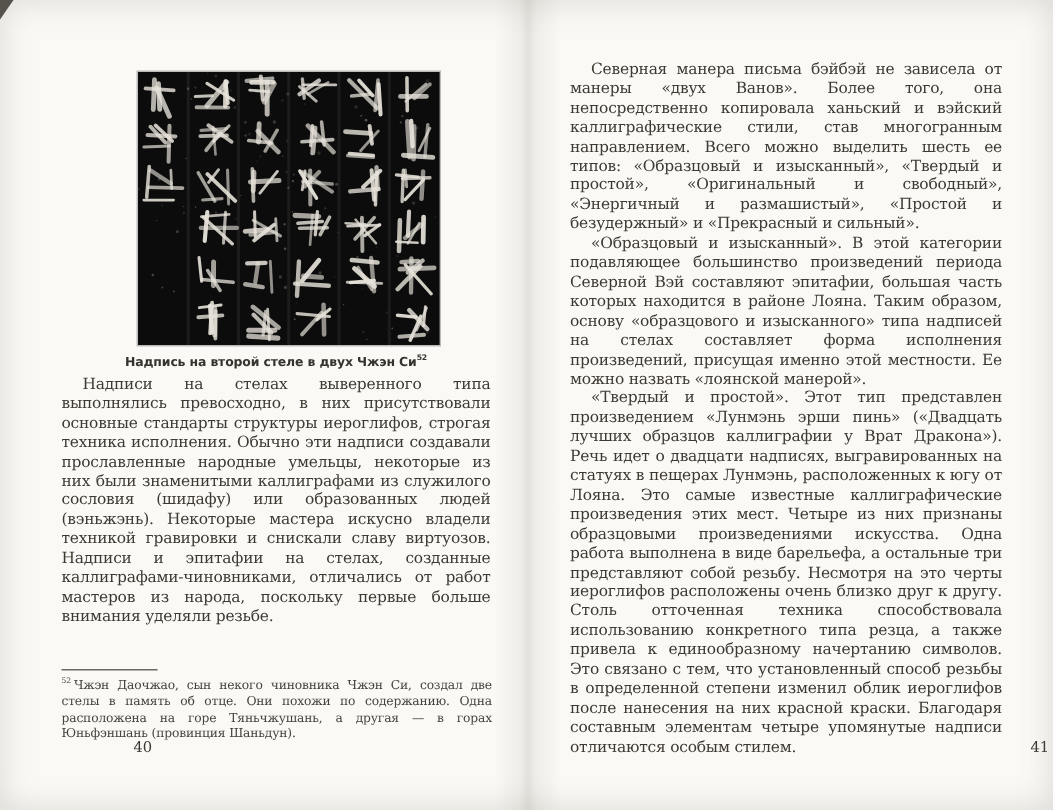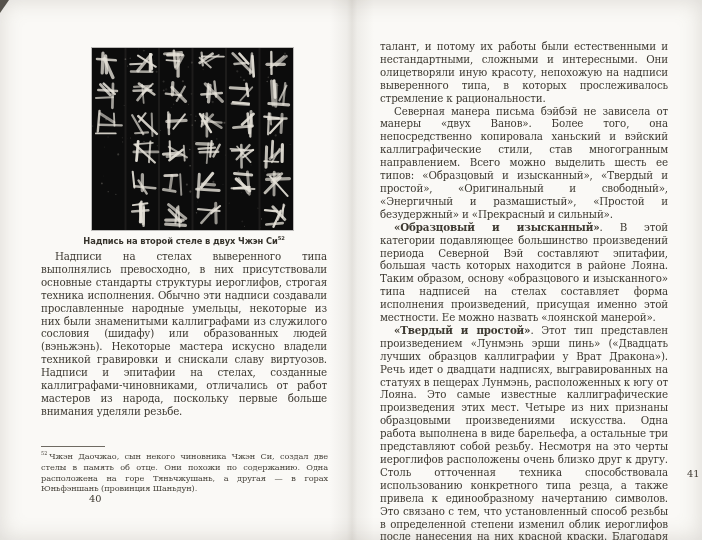--- a/index.html
+++ b/index.html
@@ -16,30 +16,30 @@
   .stele svg{display:block;width:201px;height:182px;}
   .caption{position:absolute;left:33px;top:236px;width:302px;text-align:center;
           font-family:"DejaVu Sans",sans-serif;font-weight:bold;font-size:8.3px;
           letter-spacing:-0.1px;color:#36332c;}
   .col{position:absolute;text-align:justify;}
   .col-left{left:41px;top:250px;width:286px;}
   .col-right{left:380px;top:40px;width:288px;}
   p.body{margin:0;font-size:10.3px;line-height:12.9px;letter-spacing:-0.15px;
           text-align:justify;color:#3d3931;}
   p.body.indent{text-indent:14px;}
-  .bd{font-weight:bold;}
+  .bd{font-weight:normal;}
   .it{}
   .sup{font-size:62%;vertical-align:super;line-height:0;}
   .fn-rule{position:absolute;left:41px;top:446px;width:64px;height:1px;background:#6e6a62;}
   .footnote{position:absolute;left:41px;top:451px;width:287px;margin:0;
           font-size:8.2px;line-height:10.8px;letter-spacing:-0.1px;text-align:justify;color:#47433b;}
   .footnote .sup{margin-right:2px;}
   .pagenum{position:absolute;font-size:9.8px;color:#3d3931;margin-left:43px;}
   .pagenum-left{left:46px;top:493px;}
-  .pagenum-right{left:644px;top:468px;}
+  .pagenum-right{left:644px;top:493px;}
 </style>
 </head>
 <body>
 
 <div class="spread">
   <div class="gutter"></div>
   <div class="corner-mark"></div>
 
   <div>
     <figure class="stele">
@@ -321,20 +321,19 @@
     <div class="fn-rule"></div>
     <p class="footnote">
       <span class="sup">52</span><span>Чжэн Даочжао, сын некого чиновника Чжэн Си, создал две стелы в память об отце. Они похожи по содержанию. Одна расположена на горе Тяньчжушань, а другая — в горах Юньфэншань (провинция Шаньдун).</span>
     </p>
 
     <div class="pagenum pagenum-left">40</div>
   </div>
 
   <div>
     <div class="col col-right">
-      <p class="body"><span>талант, и потому их работы были естественными и нестандартными, сложными и интересными. Они олицетворяли иную красоту, непохожую на надписи выверенного типа, в которых прослеживалось стремление к рациональности.</span></p>
       <p class="body indent"><span>Северная манера письма </span><span class="it">бэйбэй</span><span> не зависела от манеры «двух Ванов». Более того, она непосредственно копировала ханьский и вэйский каллиграфические стили, став многогранным направлением. Всего можно выделить шесть ее типов: «Образцовый и изысканный», «Твердый и простой», «Оригинальный и свободный», «Энергичный и размашистый», «Простой и безудержный» и «Прекрасный и сильный».</span></p>
       <p class="body indent"><span class="bd">«Образцовый и изысканный»</span><span>. В этой категории подавляющее большинство произведений периода Северной Вэй составляют эпитафии, большая часть которых находится в районе Лояна. Таким образом, основу «образцового и изысканного» типа надписей на стелах составляет форма исполнения произведений, присущая именно этой местности. Ее можно назвать «лоянской манерой».</span></p>
       <p class="body indent"><span class="bd">«Твердый и простой»</span><span>. Этот тип представлен произведением </span><span class="it">«Лунмэнь эрши пинь»</span><span> («Двадцать лучших образцов каллиграфии у Врат Дракона»). Речь идет о двадцати надписях, выгравированных на статуях в пещерах Лунмэнь, расположенных к югу от Лояна. Это самые известные каллиграфические произведения этих мест. Четыре из них признаны образцовыми произведениями искусства. Одна работа выполнена в виде барельефа, а остальные три представляют собой резьбу. Несмотря на это черты иероглифов расположены очень близко друг к другу. Столь отточенная техника способствовала использованию конкретного типа резца, а также привела к единообразному начертанию символов. Это связано с тем, что установленный способ резьбы в определенной степени изменил облик иероглифов после нанесения на них красной краски. Благодаря составным элементам четыре упомянутые надписи отличаются особым стилем.</span></p>
     </div>
     <div class="pagenum pagenum-right">41</div>
   </div>
 </div>
 
 </body></html>

